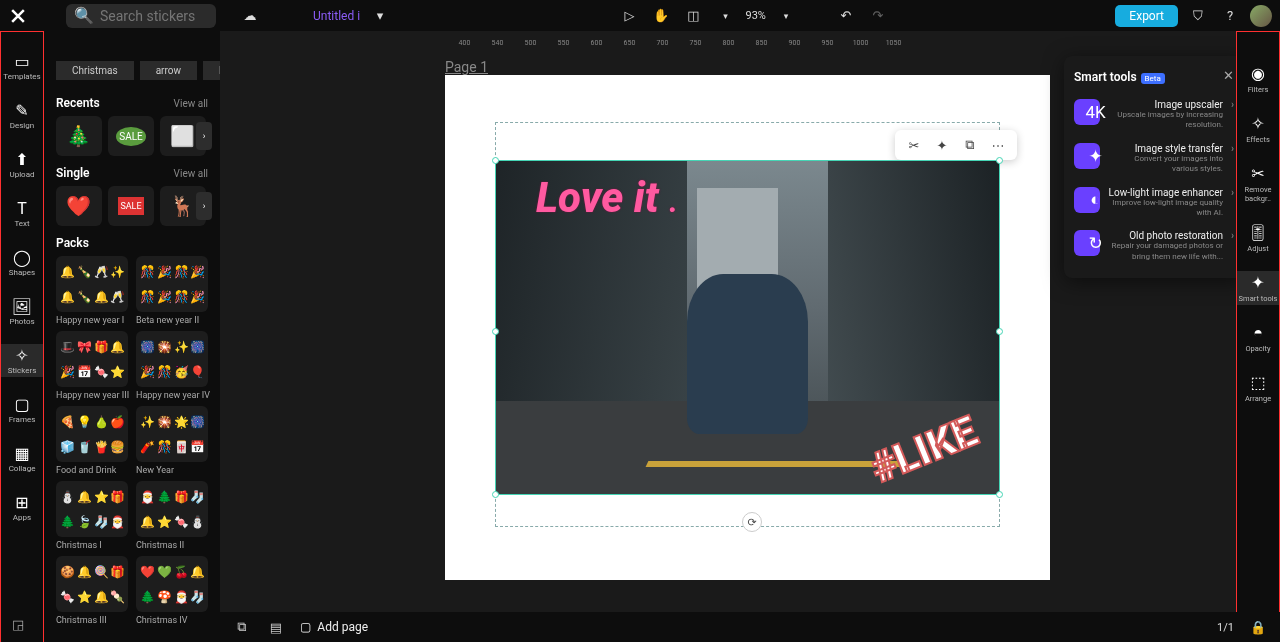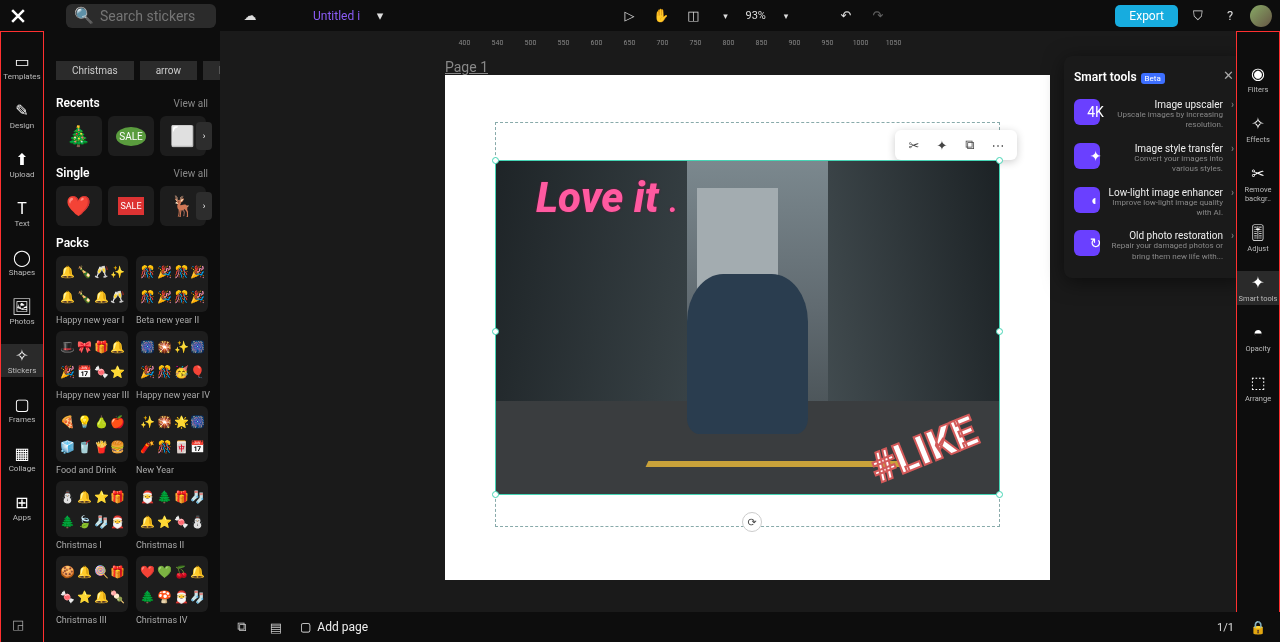--- a/index.html
+++ b/index.html
@@ -71,21 +71,21 @@
 .float-tb .fi{width:18px;height:18px;display:flex;align-items:center;justify-content:center;color:#444;cursor:pointer;font-size:13px;}
 .rot-handle{position:absolute;top:437px;left:297px;width:20px;height:20px;border-radius:50%;background:#fff;border:1px solid #ccc;display:flex;align-items:center;justify-content:center;color:#444;font-size:11px;}
 
 
 .smart-panel { position: absolute; top: 56px; right: 36px; width: 180px; background: #1a1a1a; border-radius: 8px; padding: 10px; box-shadow: 0 4px 20px rgba(0,0,0,.5); text-align: right;}
 .smart-panel .sp-head{display:flex;align-items:center;justify-content:space-between;margin-bottom:8px;}
 .smart-panel .sp-title{font-size:12px;font-weight:600;}
 .beta{background:#3d6fff;color:#fff;font-size:8px;padding:1px 4px;border-radius:3px;margin-left:4px;}
 .sp-close{font-size:13px;color:#aaa;cursor:pointer;}
 .sp-item{display:flex;gap:8px;padding:6px 0;cursor:pointer;align-items:flex-start;border-bottom:0;}
-.sp-ico{width:26px;height:26px;border-radius:6px;background:#6a40ff;display:flex;align-items:center;justify-content:center;font-size:14px;flex-shrink:0;padding-left:17px;}
+.sp-ico{width:26px;height:26px;border-radius:6px;background:#6a40ff;display:flex;align-items:center;justify-content:center;font-size:17px;flex-shrink:0;padding-left:17px;}
 .sp-txt{flex:1;}
 .sp-name{font-size:10px;color:#eee;}
 .sp-desc{font-size:8px;color:#888;line-height:1.3;}
 .sp-arr{font-size:10px;color:#888;}
 
 
 .right-nav { position: absolute; top: 31px; right: 0; width: 44px; bottom: 0; background: #0d0d0d; border: 1px solid #ff3030; border-bottom:0; display:flex;flex-direction:column;align-items:center;padding-top:30px;gap:16px;}
 .right-nav .nav-item{display:flex;flex-direction:column;align-items:center;gap:2px;cursor:pointer;width:100%;padding:2px 0;}
 .right-nav .nav-item.active{background:#2a2a2a;}
 .right-nav .nav-lbl{font-size:7.5px;color:#bbb;text-align:center;}

